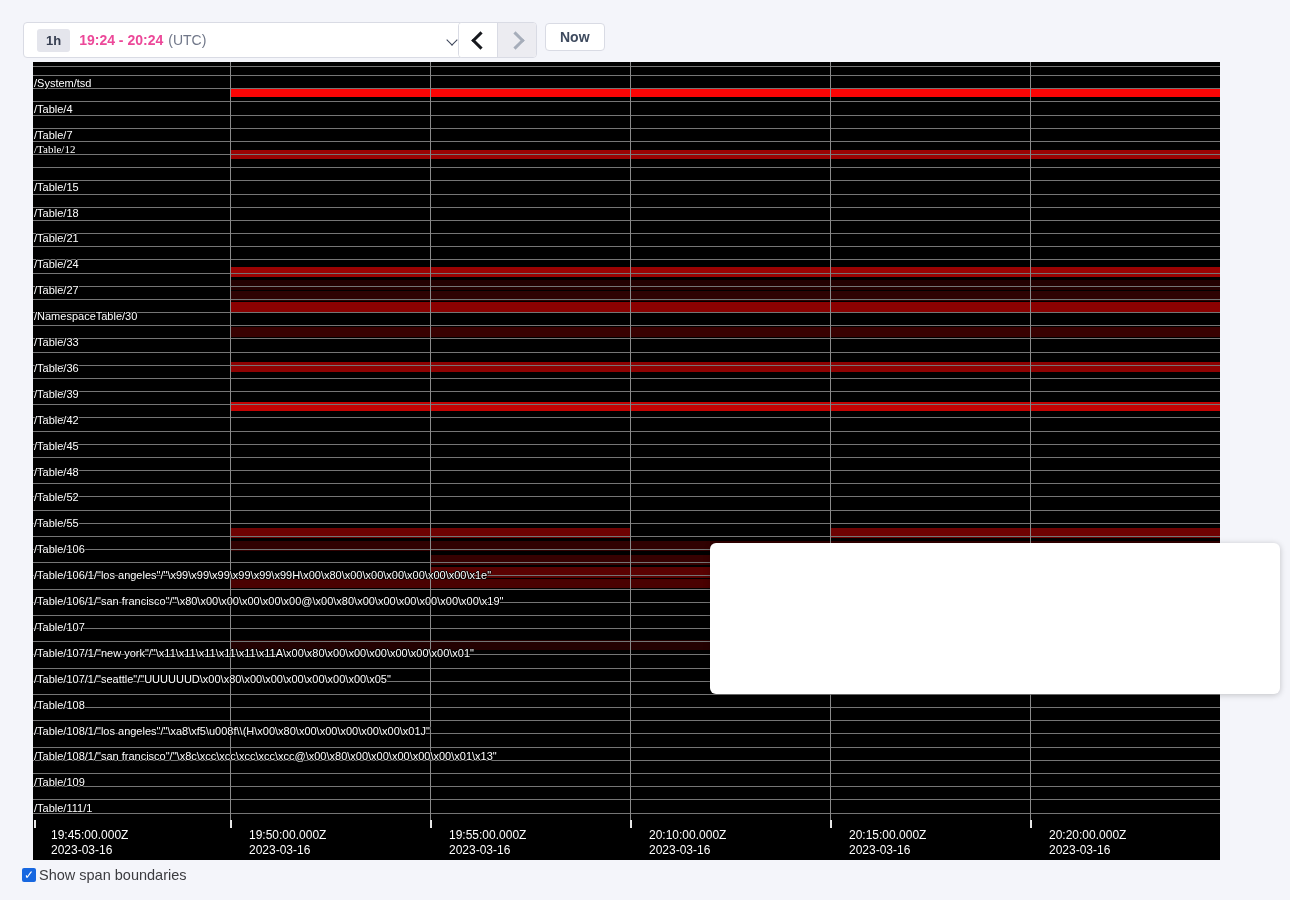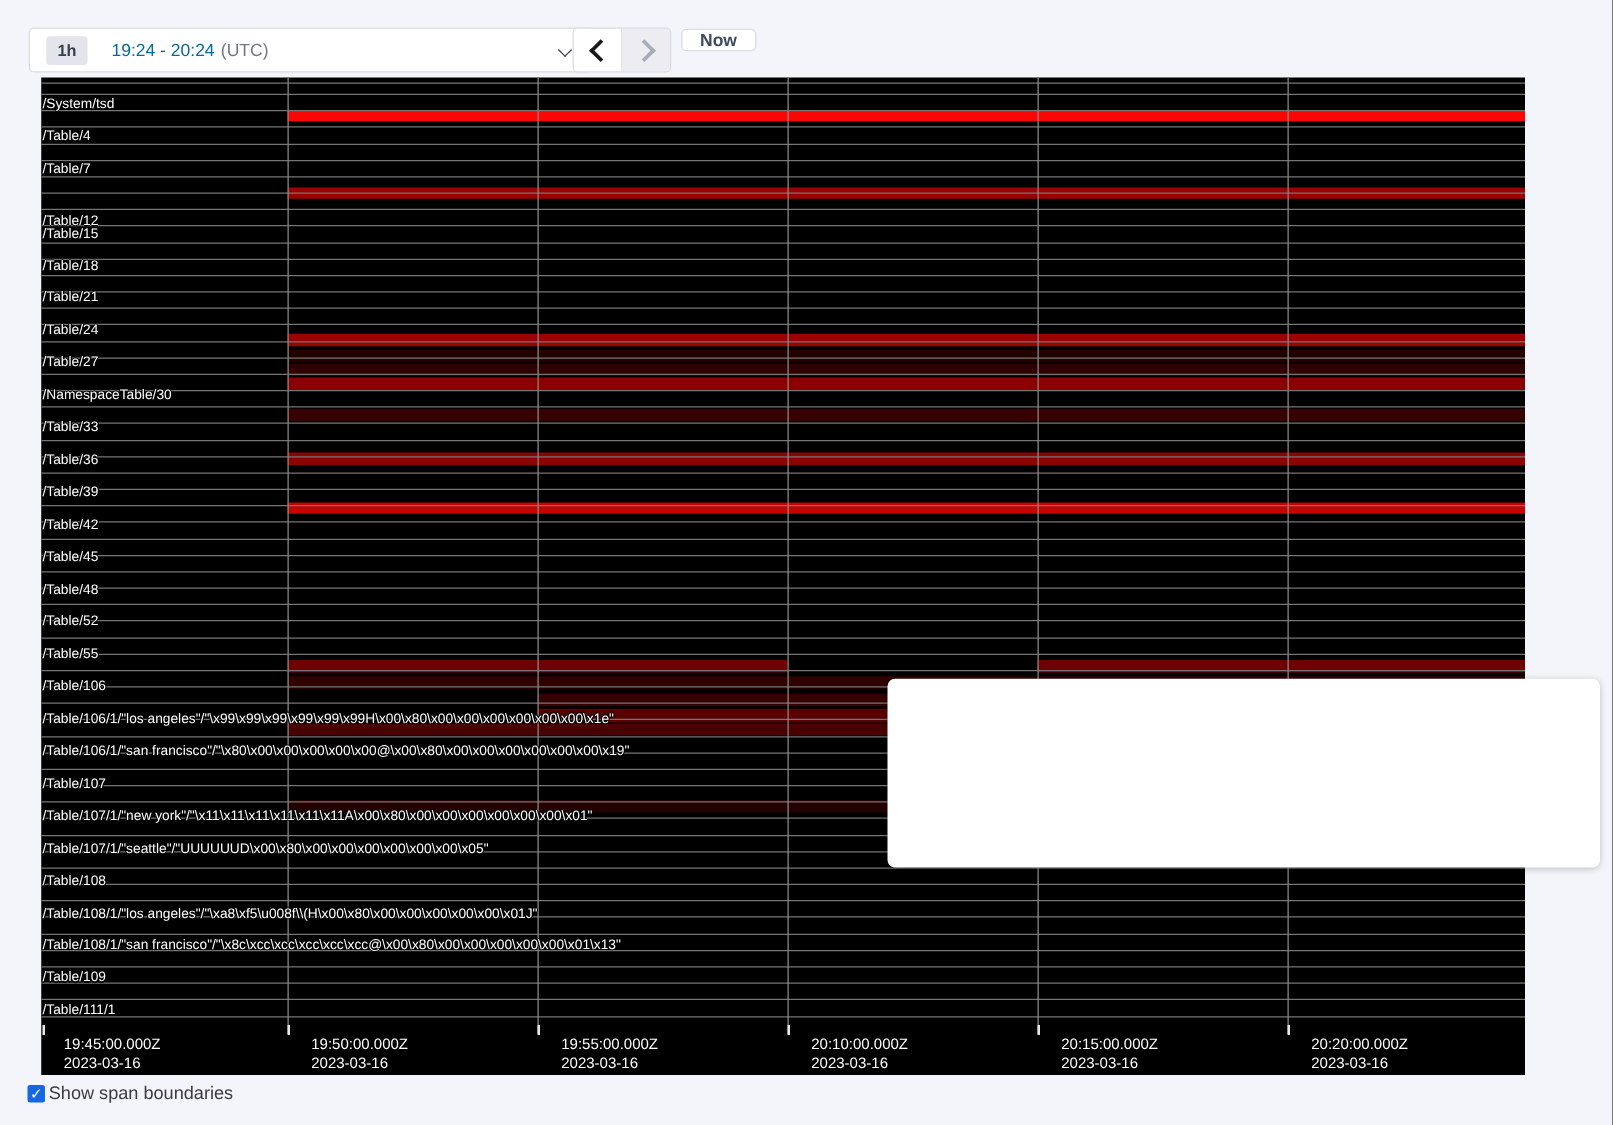--- a/index.html
+++ b/index.html
@@ -12,40 +12,40 @@
   .toolbar{position:absolute;left:0;top:0;width:1290px;height:62px;}
   .time-select{
     position:absolute;left:23px;top:22px;width:452px;height:36px;
     background:#fff;border:1px solid #d9dbe4;border-radius:4px;
     display:flex;align-items:center;box-sizing:border-box;cursor:pointer;
   }
   .range-badge{
     margin-left:13px;background:#e4e5ec;border-radius:3px;
     padding:4px 9px;font-size:13px;font-weight:700;color:#363e51;
   }
-  .range-text{margin-left:19px;font-size:14px;font-weight:400;color:#0369a1;}
+  .range-text{margin-left:9px;font-size:14px;font-weight:700;color:#ec4899;}
   .range-suffix{margin-left:5px;font-size:14px;color:#707789;}
   .chev{display:inline-block;border-style:solid;border-color:currentColor;border-width:0;}
   .chev-down{
     position:absolute;right:18px;top:13px;width:7px;height:7px;
     border-right:1.5px solid #3a4358;border-bottom:1.5px solid #3a4358;
     transform:rotate(45deg);
   }
   .nav-group{
     position:absolute;left:458px;top:22px;width:79px;height:36px;
     border:1px solid #d9dbe4;border-radius:4px;background:#fff;
     display:flex;box-sizing:border-box;overflow:hidden;
   }
   .nav-btn{flex:1;display:flex;align-items:center;justify-content:center;cursor:pointer;}
   .nav-btn.prev{border-right:1px solid #d9dbe4;background:#fff;}
   .nav-btn.next{background:#ececf1;cursor:default;}
   .chev-left{width:10px;height:10px;border-right:3px solid #16181d;border-bottom:3px solid #16181d;transform:rotate(135deg);margin-left:4px;}
   .chev-right{width:10px;height:10px;border-right:3px solid #a6adba;border-bottom:3px solid #a6adba;transform:rotate(-45deg);margin-right:4px;}
   .now-btn{
-    position:absolute;left:545px;top:23px;height:18px;padding:0 14px;
+    position:absolute;left:545px;top:23px;height:28px;padding:0 14px;
     background:#fff;border:1px solid #d9dbe4;border-radius:4px;
     font-size:14px;font-weight:600;color:#3e4a5e;
     display:flex;align-items:center;cursor:pointer;box-sizing:border-box;
   }
   
   .heatmap{
     position:absolute;left:33px;top:62px;width:1187px;height:798px;
     background:#000;overflow:hidden;
   }
   .hline{position:absolute;left:0;width:1187px;height:1px;background:#757575;z-index:3;}
@@ -188,21 +188,21 @@
       <div class="tickmark" style="left: 197px;"></div>
       <div class="tickmark" style="left: 397px;"></div>
       <div class="tickmark" style="left: 597px;"></div>
       <div class="tickmark" style="left: 797px;"></div>
       <div class="tickmark" style="left: 997px;"></div>
     </div>
   <div id="rowlabels-layer">
       <div class="row-label" style="top: 15px;">/System/tsd</div>
       <div class="row-label" style="top: 41px;">/Table/4</div>
       <div class="row-label" style="top: 67px;">/Table/7</div>
-      <div class="row-label" style="top: 109px;">/Table/12</div>
+      <div class="row-label" style="top: 81px; font-family: Liberation Serif, serif;">/Table/12</div>
       <div class="row-label" style="top: 119px;">/Table/15</div>
       <div class="row-label" style="top: 145px;">/Table/18</div>
       <div class="row-label" style="top: 170px;">/Table/21</div>
       <div class="row-label" style="top: 196px;">/Table/24</div>
       <div class="row-label" style="top: 222px;">/Table/27</div>
       <div class="row-label" style="top: 248px;">/NamespaceTable/30</div>
       <div class="row-label" style="top: 274px;">/Table/33</div>
       <div class="row-label" style="top: 300px;">/Table/36</div>
       <div class="row-label" style="top: 326px;">/Table/39</div>
       <div class="row-label" style="top: 352px;">/Table/42</div>

